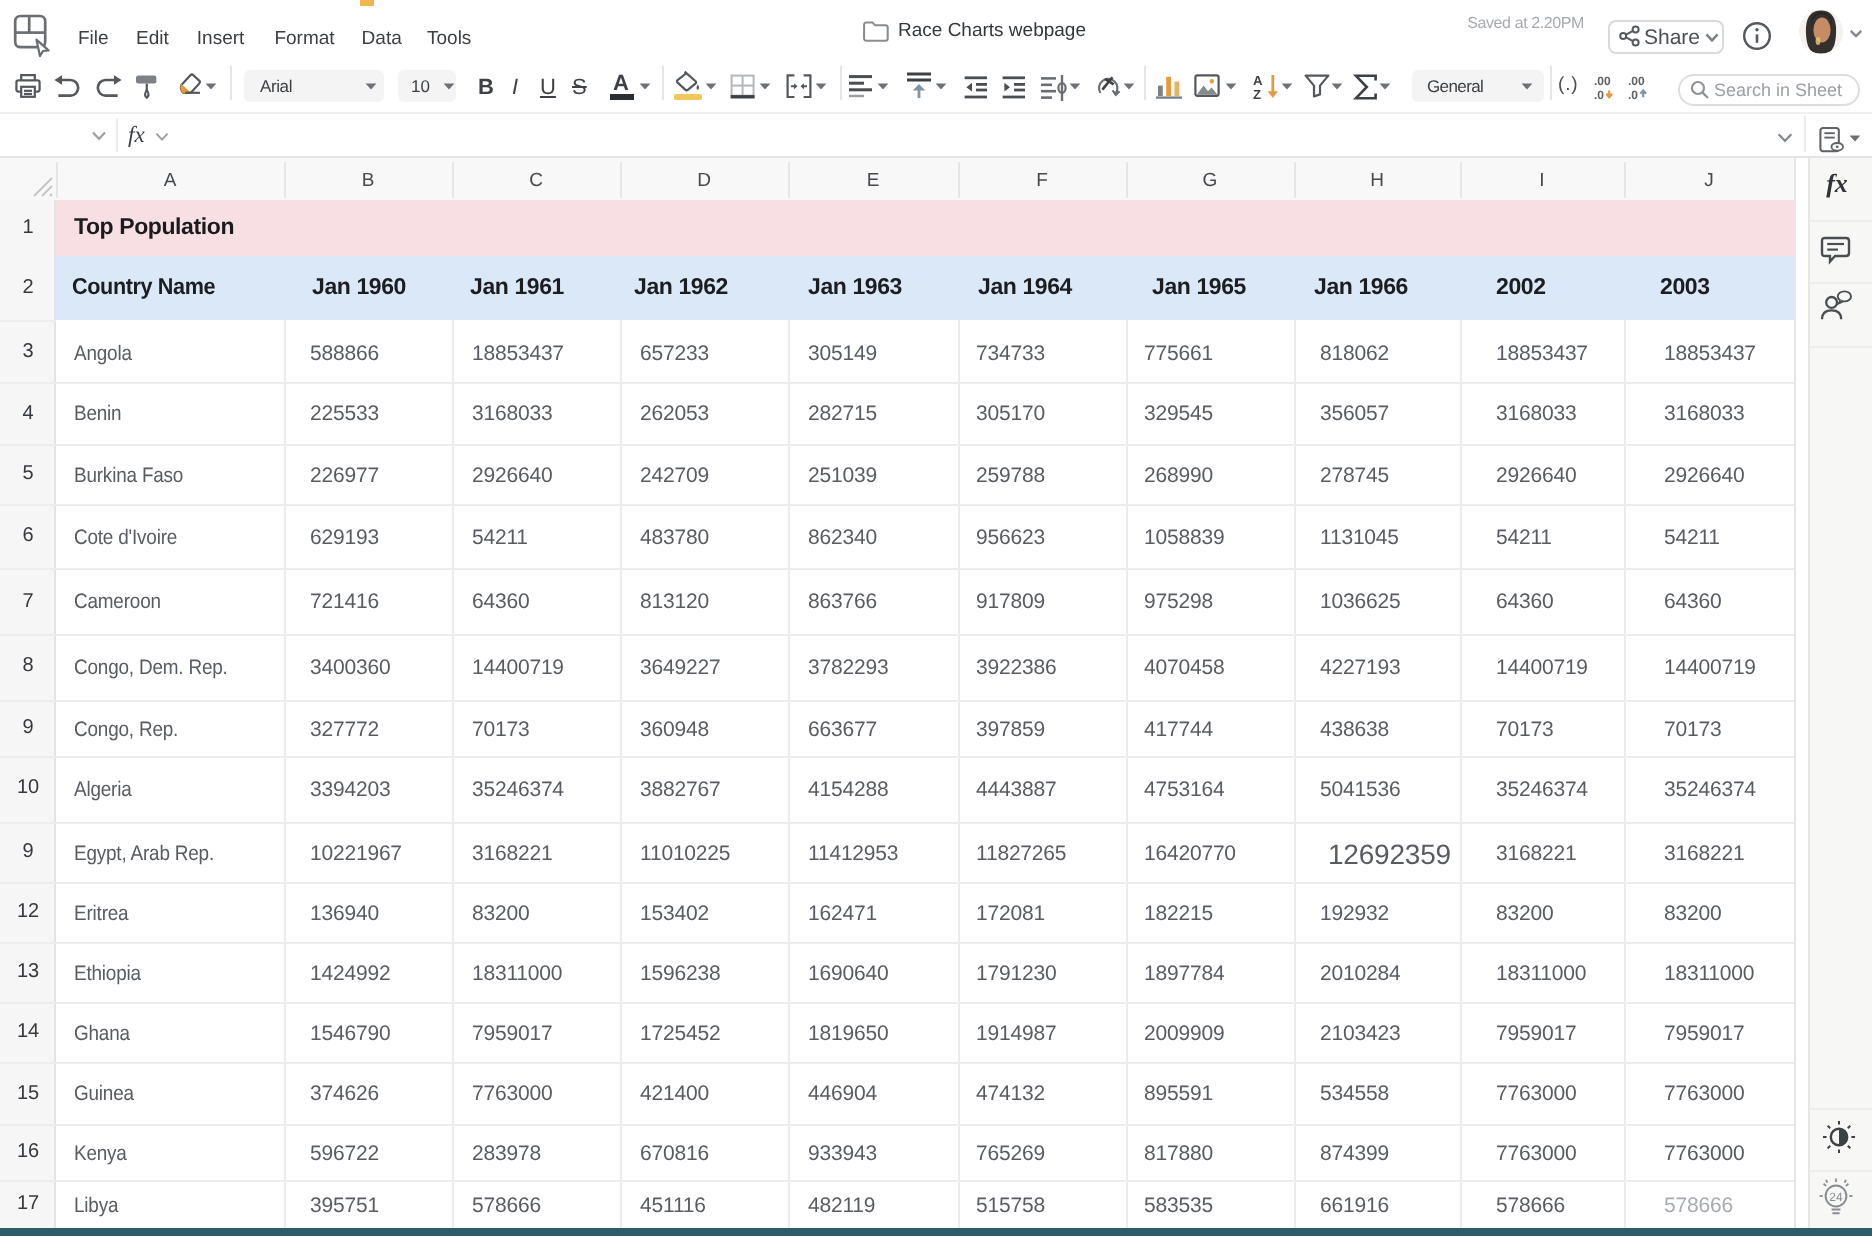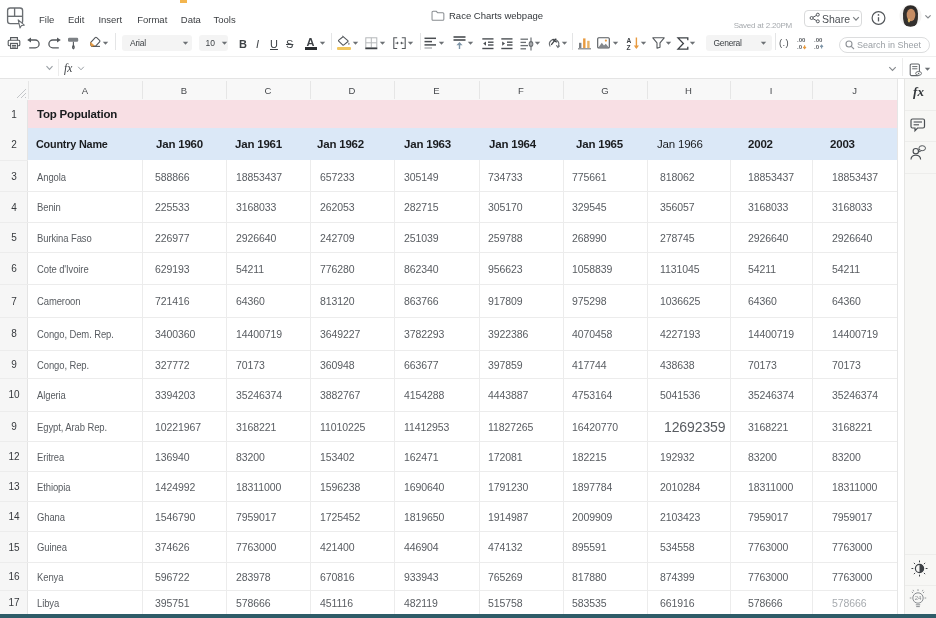--- a/index.html
+++ b/index.html
@@ -20,21 +20,21 @@
 <div class="tx" style="left:39px;top:13.5px;font-size:9.5px;color:#3b3e42">File</div>
 <div class="tx" style="left:68px;top:13.5px;font-size:9.5px;color:#3b3e42">Edit</div>
 <div class="tx" style="left:98.4px;top:13.5px;font-size:9.5px;color:#3b3e42">Insert</div>
 <div class="tx" style="left:137.2px;top:13.5px;font-size:9.5px;color:#3b3e42">Format</div>
 <div class="tx" style="left:180.8px;top:13.5px;font-size:9.5px;color:#3b3e42">Data</div>
 <div class="tx" style="left:213.5px;top:13.5px;font-size:9.5px;color:#3b3e42">Tools</div>
 <svg width="15" height="12" style="left:431px;top:10px" viewBox="0 0 16 13" fill="none">
 <path d="M1 2.6 Q1 1.4 2.2 1.4 L5.6 1.4 L7 2.9 L12.6 2.9 Q13.8 2.9 13.8 4.1 L13.8 10 Q13.8 11.2 12.6 11.2 L2.2 11.2 Q1 11.2 1 10 Z" stroke="#888c90" stroke-width="1.1"></path>
 </svg>
 <div class="tx" style="left:449px;top:10px;font-size:9.5px;color:#33373b">Race Charts webpage</div>
-<div class="tx" style="left:792px;top:21px;font-size:8px;letter-spacing:-0.2px;color:#a6aaae;transform:translateX(-100%)">Saved at 2.20PM</div>
+<div class="tx" style="left:792px;top:7px;font-size:8px;letter-spacing:-0.2px;color:#a6aaae;transform:translateX(-100%)">Saved at 2.20PM</div>
 <div class="abs" style="left:804px;top:9.5px;width:57.5px;height:17px;border:1px solid #d9dadb;border-radius:4px;background:#fff"></div>
 <svg width="12" height="12" style="left:809px;top:12px" viewBox="0 0 12 12" fill="none" stroke="#55595e" stroke-width="1">
 <circle cx="2.6" cy="6" r="1.5"></circle>
       <circle cx="8.8" cy="2.7" r="1.5"></circle>
       <circle cx="8.8" cy="9.3" r="1.5"></circle>
 <line x1="4" y1="5.3" x2="7.5" y2="3.4"></line>
       <line x1="4" y1="6.7" x2="7.5" y2="8.6"></line>
 </svg>
 <div class="tx" style="left:822px;top:12.5px;font-size:10.5px;color:#4b4f54">Share</div>
 <svg width="8" height="6" style="left:851.5px;top:16px" viewBox="0 0 8 6" fill="none">
@@ -358,21 +358,21 @@
 <div class="abs" style="left:0;top:590.2px;width:28px;height:1px;background:#ececec"></div>
 <div class="tx" style="left:14px;top:602.1px;font-size:10px;color:#36393d;transform:translate(-50%,-50%)">17</div>
 <div class="tx" style="left:37px;top:114.0px;transform:translateY(-50%);font-size:11.5px;letter-spacing:-0.2px;font-weight:bold;color:#191b1d">Top Population</div>
 <div class="tx" style="left:36px;top:144.0px;transform-origin:left center;transform:translateY(-50%) scaleX(0.94);font-size:11.5px;letter-spacing:-0.2px;font-weight:bold;color:#1b1d20">Country Name</div>
 <div class="tx" style="left:156px;top:144.0px;transform:translateY(-50%);font-size:11.5px;letter-spacing:-0.2px;font-weight:bold;color:#1b1d20">Jan 1960</div>
 <div class="tx" style="left:235px;top:144.0px;transform:translateY(-50%);font-size:11.5px;letter-spacing:-0.2px;font-weight:bold;color:#1b1d20">Jan 1961</div>
 <div class="tx" style="left:317px;top:144.0px;transform:translateY(-50%);font-size:11.5px;letter-spacing:-0.2px;font-weight:bold;color:#1b1d20">Jan 1962</div>
 <div class="tx" style="left:404px;top:144.0px;transform:translateY(-50%);font-size:11.5px;letter-spacing:-0.2px;font-weight:bold;color:#1b1d20">Jan 1963</div>
 <div class="tx" style="left:489px;top:144.0px;transform:translateY(-50%);font-size:11.5px;letter-spacing:-0.2px;font-weight:bold;color:#1b1d20">Jan 1964</div>
 <div class="tx" style="left:576px;top:144.0px;transform:translateY(-50%);font-size:11.5px;letter-spacing:-0.2px;font-weight:bold;color:#1b1d20">Jan 1965</div>
-<div class="tx" style="left:657px;top:144.0px;transform:translateY(-50%);font-size:11.5px;letter-spacing:-0.2px;font-weight:normal;color:#1b1d20">Jan 1966</div>
+<div class="tx" style="left:657px;top:144.0px;transform:translateY(-50%);font-size:11.5px;letter-spacing:-0.2px;font-weight:bold;color:#1b1d20">Jan 1966</div>
 <div class="tx" style="left:748px;top:144.0px;transform:translateY(-50%);font-size:11.5px;letter-spacing:-0.2px;font-weight:bold;color:#1b1d20">2002</div>
 <div class="tx" style="left:830px;top:144.0px;transform:translateY(-50%);font-size:11.5px;letter-spacing:-0.2px;font-weight:bold;color:#1b1d20">2003</div>
 <div class="tx" style="left:37px;top:176.5px;transform-origin:left center;transform:translateY(-50%) scaleX(0.9);font-size:10.5px;letter-spacing:-0.1px;color:#585c61">Angola</div>
 <div class="tx" style="left:155px;top:176.5px;transform:translateY(-50%);font-size:10.5px;letter-spacing:-0.1px;color:#585c61">588866</div>
 <div class="tx" style="left:236px;top:176.5px;transform:translateY(-50%);font-size:10.5px;letter-spacing:-0.1px;color:#585c61">18853437</div>
 <div class="tx" style="left:320px;top:176.5px;transform:translateY(-50%);font-size:10.5px;letter-spacing:-0.1px;color:#585c61">657233</div>
 <div class="tx" style="left:404px;top:176.5px;transform:translateY(-50%);font-size:10.5px;letter-spacing:-0.1px;color:#585c61">305149</div>
 <div class="tx" style="left:488px;top:176.5px;transform:translateY(-50%);font-size:10.5px;letter-spacing:-0.1px;color:#585c61">734733</div>
 <div class="tx" style="left:572px;top:176.5px;transform:translateY(-50%);font-size:10.5px;letter-spacing:-0.1px;color:#585c61">775661</div>
 <div class="tx" style="left:660px;top:176.5px;transform:translateY(-50%);font-size:10.5px;letter-spacing:-0.1px;color:#585c61">818062</div>
@@ -394,21 +394,21 @@
 <div class="tx" style="left:320px;top:237.9px;transform:translateY(-50%);font-size:10.5px;letter-spacing:-0.1px;color:#585c61">242709</div>
 <div class="tx" style="left:404px;top:237.9px;transform:translateY(-50%);font-size:10.5px;letter-spacing:-0.1px;color:#585c61">251039</div>
 <div class="tx" style="left:488px;top:237.9px;transform:translateY(-50%);font-size:10.5px;letter-spacing:-0.1px;color:#585c61">259788</div>
 <div class="tx" style="left:572px;top:237.9px;transform:translateY(-50%);font-size:10.5px;letter-spacing:-0.1px;color:#585c61">268990</div>
 <div class="tx" style="left:660px;top:237.9px;transform:translateY(-50%);font-size:10.5px;letter-spacing:-0.1px;color:#585c61">278745</div>
 <div class="tx" style="left:748px;top:237.9px;transform:translateY(-50%);font-size:10.5px;letter-spacing:-0.1px;color:#585c61">2926640</div>
 <div class="tx" style="left:832px;top:237.9px;transform:translateY(-50%);font-size:10.5px;letter-spacing:-0.1px;color:#585c61">2926640</div>
 <div class="tx" style="left:37px;top:269.1px;transform-origin:left center;transform:translateY(-50%) scaleX(0.9);font-size:10.5px;letter-spacing:-0.1px;color:#585c61">Cote d'Ivoire</div>
 <div class="tx" style="left:155px;top:269.1px;transform:translateY(-50%);font-size:10.5px;letter-spacing:-0.1px;color:#585c61">629193</div>
 <div class="tx" style="left:236px;top:269.1px;transform:translateY(-50%);font-size:10.5px;letter-spacing:-0.1px;color:#585c61">54211</div>
-<div class="tx" style="left:320px;top:269.1px;transform:translateY(-50%);font-size:10.5px;letter-spacing:-0.1px;color:#585c61">776280</div>
+<div class="tx" style="left:320px;top:269.1px;transform:translateY(-50%);font-size:10.5px;letter-spacing:-0.1px;color:#585c61">483780</div>
 <div class="tx" style="left:404px;top:269.1px;transform:translateY(-50%);font-size:10.5px;letter-spacing:-0.1px;color:#585c61">862340</div>
 <div class="tx" style="left:488px;top:269.1px;transform:translateY(-50%);font-size:10.5px;letter-spacing:-0.1px;color:#585c61">956623</div>
 <div class="tx" style="left:572px;top:269.1px;transform:translateY(-50%);font-size:10.5px;letter-spacing:-0.1px;color:#585c61">1058839</div>
 <div class="tx" style="left:660px;top:269.1px;transform:translateY(-50%);font-size:10.5px;letter-spacing:-0.1px;color:#585c61">1131045</div>
 <div class="tx" style="left:748px;top:269.1px;transform:translateY(-50%);font-size:10.5px;letter-spacing:-0.1px;color:#585c61">54211</div>
 <div class="tx" style="left:832px;top:269.1px;transform:translateY(-50%);font-size:10.5px;letter-spacing:-0.1px;color:#585c61">54211</div>
 <div class="tx" style="left:37px;top:301.4px;transform-origin:left center;transform:translateY(-50%) scaleX(0.9);font-size:10.5px;letter-spacing:-0.1px;color:#585c61">Cameroon</div>
 <div class="tx" style="left:155px;top:301.4px;transform:translateY(-50%);font-size:10.5px;letter-spacing:-0.1px;color:#585c61">721416</div>
 <div class="tx" style="left:236px;top:301.4px;transform:translateY(-50%);font-size:10.5px;letter-spacing:-0.1px;color:#585c61">64360</div>
 <div class="tx" style="left:320px;top:301.4px;transform:translateY(-50%);font-size:10.5px;letter-spacing:-0.1px;color:#585c61">813120</div>

